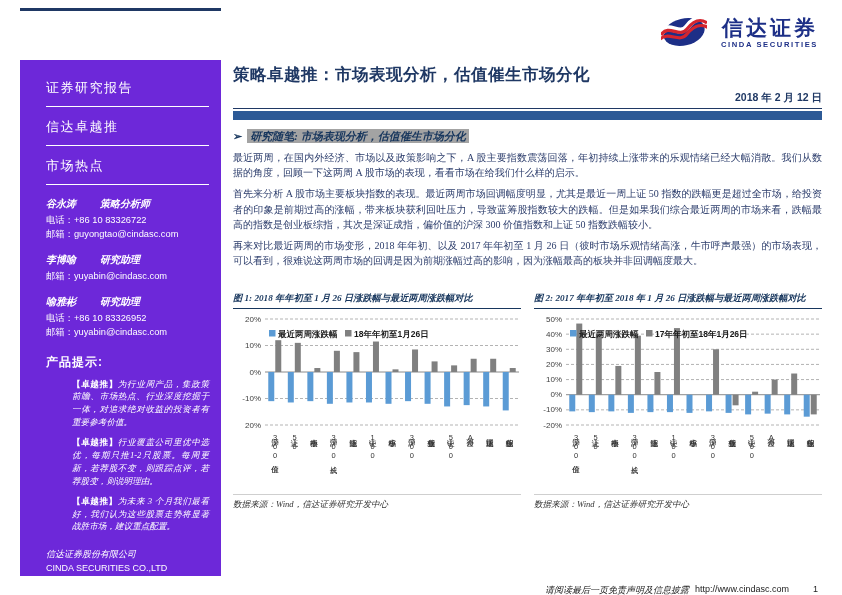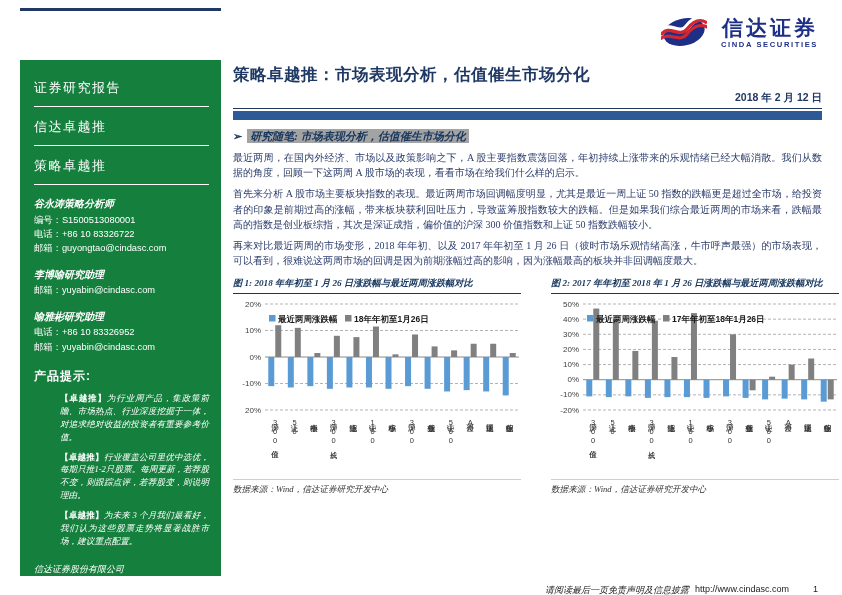--- a/index.html
+++ b/index.html
@@ -9,27 +9,27 @@
 
   .top-rule { position:absolute; left:20px; top:8px; width:201px; height:3px; background:#1f3864; }
 
   .logo { position:absolute; top:11px; right:24px; display:flex; align-items:center; gap:14px;text-align:right; }
   .logo-text { display:flex; flex-direction:column; line-height:1.05; }
   .logo-text .cn { color:#1d2f87; font-size:21px; font-weight:bold; letter-spacing:3px;
                    font-family:"Liberation Serif","DejaVu Serif",serif; }
   .logo-text .en { color:#1d2f87; font-size:7.6px; letter-spacing:1.6px; font-weight:bold; margin-top:2px; }
 
   .sidebar { position:absolute; left:20px; top:60px; width:201px; height:516px;
-             background:#15803d; color:#fff; padding:8px 12px 10px 14px; }
+             background:#6d28d9; color:#fff; padding:8px 12px 10px 26px; }
   .sb-section { font-size:13px; letter-spacing:1.5px; margin-top:11px; padding-bottom:9px;
                 border-bottom:1.5px solid #fff; }
   .sb-analyst { margin-top:11px; font-size:9.3px; line-height:1.55; }
   .sb-analyst .nm { font-weight:bold; font-style:italic; font-size:10px;
                     font-family:"Liberation Serif","DejaVu Serif",serif; margin-bottom:1px; }
-  .sb-analyst .nm .role { margin-left:0; }
+  .sb-analyst .nm .role { margin-left:24px; }
   .sb-row span { display:inline; }
   .sb-product-title { font-weight:bold; font-size:12px; letter-spacing:1px; margin-top:14px; }
   .sb-hint { font-size:8.6px; line-height:1.5; margin-top:7px; text-align:justify;
              font-family:"Liberation Serif","DejaVu Serif",serif; font-style:italic;margin-left:26px; }
   .sb-hint .tag { font-weight:bold; font-style:normal; }
   .sb-co { margin-top:15px; font-size:9px; line-height:1.55;
            font-family:"Liberation Serif","DejaVu Serif",serif; font-style:italic; }
   .sb-co .en { font-family:"Liberation Sans",sans-serif; font-style:normal; }
 
   .main { position:absolute; left:233px; top:64px; width:589px; }
@@ -37,21 +37,21 @@
   .m-date { text-align:right; color:#1f3864; font-weight:bold; font-size:10.5px;
             margin-top:5px; padding-bottom:3px; border-bottom:1.5px solid #1f3864; }
   .m-bar { height:9px; background:#2d5a96; margin-top:2px; }
   .m-section { margin-top:9px; font-size:11px; font-weight:bold; color:#17365d;
                font-style:italic; font-family:"Liberation Serif","DejaVu Serif",serif; }
   .m-section .marker { font-style:normal; margin-right:5px; }
   .m-section .hl { background:#a3a3a3; padding:1px 3px; }
   .m-para { margin-top:6px; font-size:10px; line-height:1.52; color:#2b3c6b; text-align:justify;
             font-family:"Liberation Serif","DejaVu Serif",serif; }
 
-  .figures { display:flex; gap:30px; margin-top:9px; }
+  .figures { display:flex; gap:13px; margin-top:24px; }
   .figure { width:288px; }
   .fig-title { font-size:9.2px; font-weight:bold; color:#17365d; font-style:italic;
                font-family:"Liberation Serif","DejaVu Serif",serif;
                padding-bottom:3px; border-bottom:1.5px solid #17365d; margin-bottom:4px; }
   .chart svg text { font-family:"Liberation Sans","DejaVu Sans",sans-serif; }
   .xlabels { display:flex; height:58px; overflow:hidden; }
   .xlab { flex:1; display:flex; justify-content:center; }
   .xlab span { writing-mode:vertical-rl; text-orientation:upright; font-size:7.5px;
                line-height:1.0; color:#333; }
   .fig-source { margin-top:3px; border-top:1px solid #cfcfcf; padding-top:4px;
@@ -80,25 +80,24 @@
   </span>
   <span class="logo-text">
     <span class="cn">信达证券</span>
     <span class="en">CINDA SECURITIES</span>
   </span>
 </div>
 
 <div class="sidebar">
   <div class="sb-section">证券研究报告</div>
   <div class="sb-section">信达卓越推</div>
-  <div class="sb-section">策略卓越推</div>
+  <div class="sb-section">市场热点</div>
 
   <div class="sb-analyst">
     <div class="nm"><span>谷永涛</span><span class="role">策略分析师</span></div>
-    <div class="sb-row"><span>编号：</span><span>S1500513080001</span></div>
     <div class="sb-row"><span>电话：</span><span>+86 10 83326722</span></div>
     <div class="sb-row"><span>邮箱：</span><span>guyongtao@cindasc.com</span></div>
   </div>
 
   <div class="sb-analyst">
     <div class="nm"><span>李博喻</span><span class="role">研究助理</span></div>
     <div class="sb-row"><span>邮箱：</span><span>yuyabin@cindasc.com</span></div>
   </div>
 
   <div class="sb-analyst">

